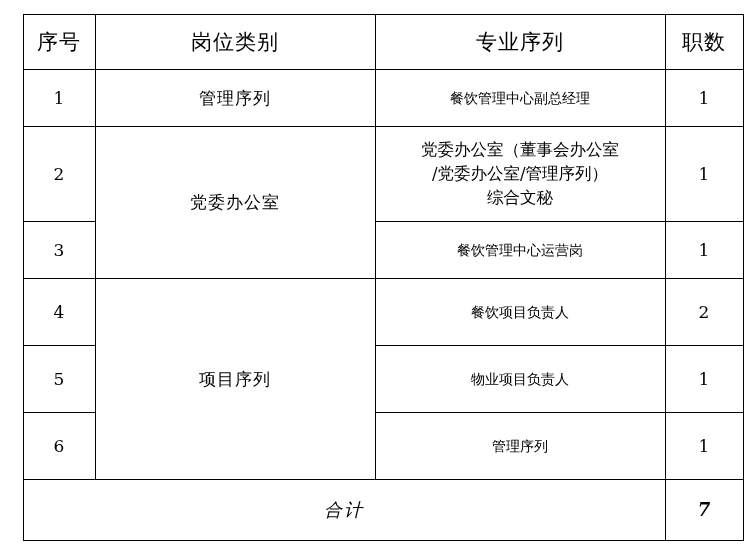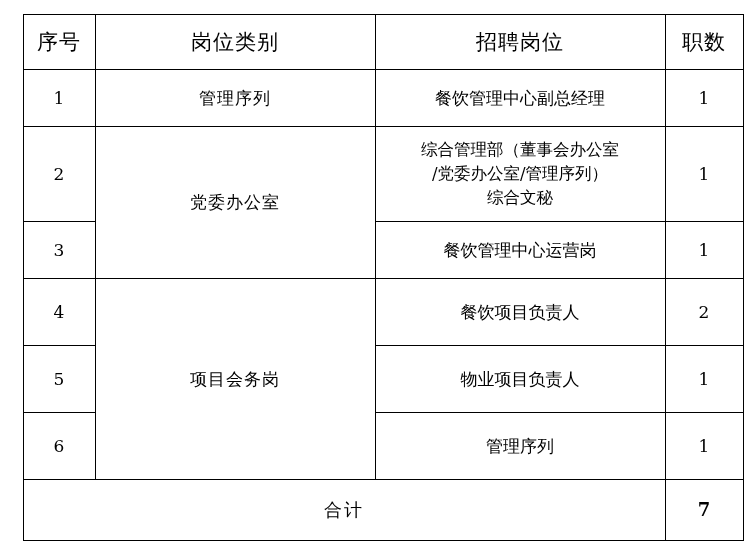--- a/index.html
+++ b/index.html
@@ -41,21 +41,21 @@
   col.c-post  { width: 290px; }
   col.c-num   { width: 78px; }
 
   thead td {
     font-size: 21px;
     font-weight: bold;
     height: 46px;
     letter-spacing: 1px;
   }
   tbody td {
-    font-size: 17px;
+    font-size: 14px;
   }
   td.num-cell, td.seq-cell {
     font-size: 17px;
   }
   td.cat-cell {
     font-size: 17px;
     letter-spacing: 1px;
     margin-left: 28px;
   }
   td.post-multiline {
@@ -67,20 +67,21 @@
   tr.row-h1 td { height: 48px; }
   tr.row-h2 td { height: 86px; }
   tr.row-h3 td { height: 48px; }
   tr.row-h4 td { height: 58px; }
   tr.row-h5 td { height: 58px; }
   tr.row-h6 td { height: 58px; }
   tr.total-row td {
     height: 52px;
     font-size: 18px;
     letter-spacing: 2px;
+    font-style: italic;
   }
   tr.total-row td.total-num {
     font-weight: bold;
     font-size: 18px;
     letter-spacing: 0;
   }
 </style>
 </head>
 <body>
 
@@ -89,49 +90,49 @@
     <colgroup>
       <col class="c-no">
       <col class="c-cat">
       <col class="c-post">
       <col class="c-num">
     </colgroup>
     <thead>
       <tr>
         <td>序号</td>
         <td>岗位类别</td>
-        <td>招聘岗位</td>
+        <td>专业序列</td>
         <td>职数</td>
       </tr>
     </thead>
     <tbody>
       <tr class="row-h1">
         <td class="seq-cell">1</td>
         <td class="cat-cell">管理序列</td>
         <td class="post-cell">餐饮管理中心副总经理</td>
         <td class="num-cell">1</td>
       </tr>
       <tr class="row-h2">
         <td class="seq-cell">2</td>
         <td class="cat-cell" rowspan="2">党委办公室</td>
         <td class="post-multiline">
-          <span>综合管理部（董事会办公室</span><br>
+          <span>党委办公室（董事会办公室</span><br>
           <span>/党委办公室/管理序列）</span><br>
           <span>综合文秘</span>
         </td>
         <td class="num-cell">1</td>
       </tr>
       <tr class="row-h3">
         <td class="seq-cell">3</td>
         <td class="post-cell">餐饮管理中心运营岗</td>
         <td class="num-cell">1</td>
       </tr>
       <tr class="row-h4">
         <td class="seq-cell">4</td>
-        <td class="cat-cell" rowspan="3">项目会务岗</td>
+        <td class="cat-cell" rowspan="3">项目序列</td>
         <td class="post-cell">餐饮项目负责人</td>
         <td class="num-cell">2</td>
       </tr>
       <tr class="row-h5">
         <td class="seq-cell">5</td>
         <td class="post-cell">物业项目负责人</td>
         <td class="num-cell">1</td>
       </tr>
       <tr class="row-h6">
         <td class="seq-cell">6</td>

